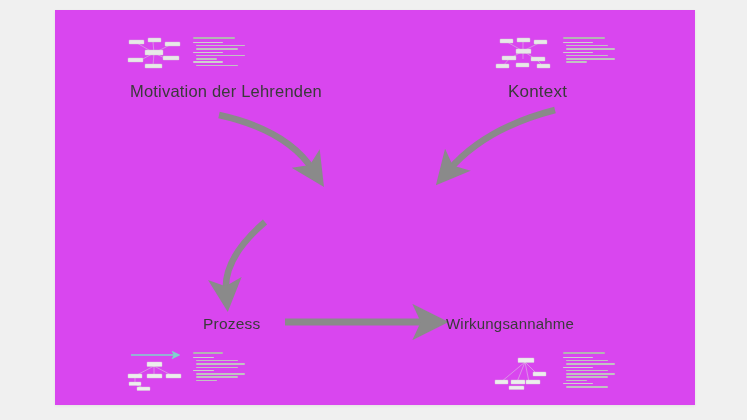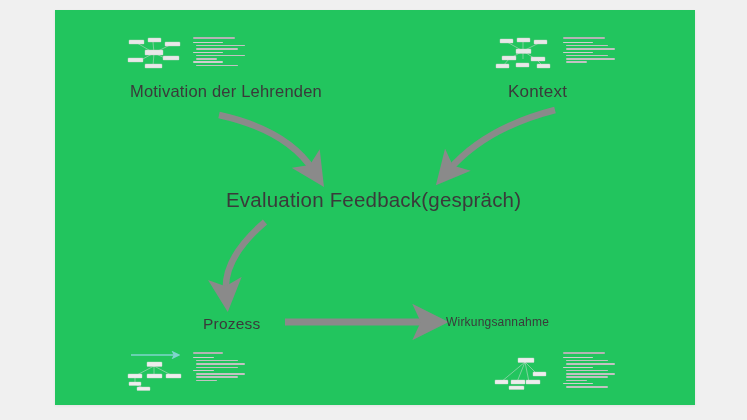--- a/index.html
+++ b/index.html
@@ -17,21 +17,21 @@
     position: relative;
     width: 747px;
     height: 420px;
   }
   .slide {
     position: absolute;
     left: 55px;
     top: 10px;
     width: 640px;
     height: 395px;
-    background: #22c55e;
+    background: #d946ef;
     box-shadow: 0 1px 3px rgba(0,0,0,0.06);
     overflow: hidden;
   }
   .arrow-layer {
     position: absolute;
     left: 0;
     top: 0;
     width: 640px;
     height: 395px;
     pointer-events: none;
@@ -59,21 +59,21 @@
     font-size: 20.5px;
   }
   .lbl-prozess {
     left: 148px;
     top: 305px;
     font-size: 15.5px;
   }
   .lbl-wirkung {
     left: 391px;
     top: 305px;
-    font-size: 12px;
+    font-size: 15px;
   }
   
   .thumb {
     position: absolute;
     display: flex;
     align-items: flex-start;
     gap: 8px;
   }
   .th-tl { left: 68px;  top: 25px; }
   .th-tr { left: 438px; top: 25px; }
@@ -132,21 +132,20 @@
 
       <path d="M 210 212 Q 168 248 171 282" fill="none" stroke="#8a8a8a" stroke-width="6.5" stroke-linecap="butt" marker-end="url(#ah)"></path>
 
       <path d="M 230 312 L 372 312" fill="none" stroke="#8a8a8a" stroke-width="7" stroke-linecap="butt" marker-end="url(#ah)"></path>
     </svg>
 
     <div class="node-label lbl-motivation">Motivation der Lehrenden</div>
 
     <div class="node-label lbl-kontext">Kontext</div>
 
-    <div class="node-label lbl-evaluation">Evaluation Feedback(gespräch)</div>
 
     <div class="node-label lbl-prozess">Prozess</div>
 
     <div class="node-label lbl-wirkung">Wirkungsannahme</div>
 
     <div class="thumb th-tl">
       <div class="mini-diagram">
         <svg viewBox="0 0 62 36" width="62" height="36">
           <g stroke="#d8d8d8" stroke-width="0.5" fill="none">
             <path d="M31 18 L14 8 M31 18 L30 7 M31 18 L47 10 M31 18 L16 26 M31 18 L44 24 M31 18 L30 31"></path>

